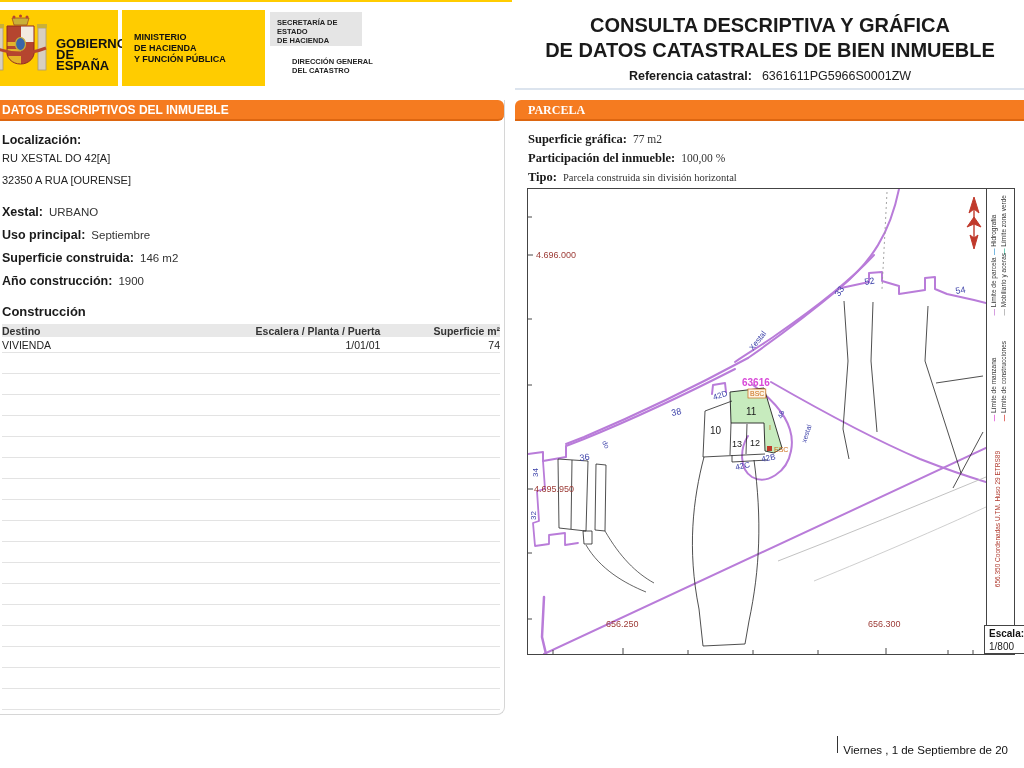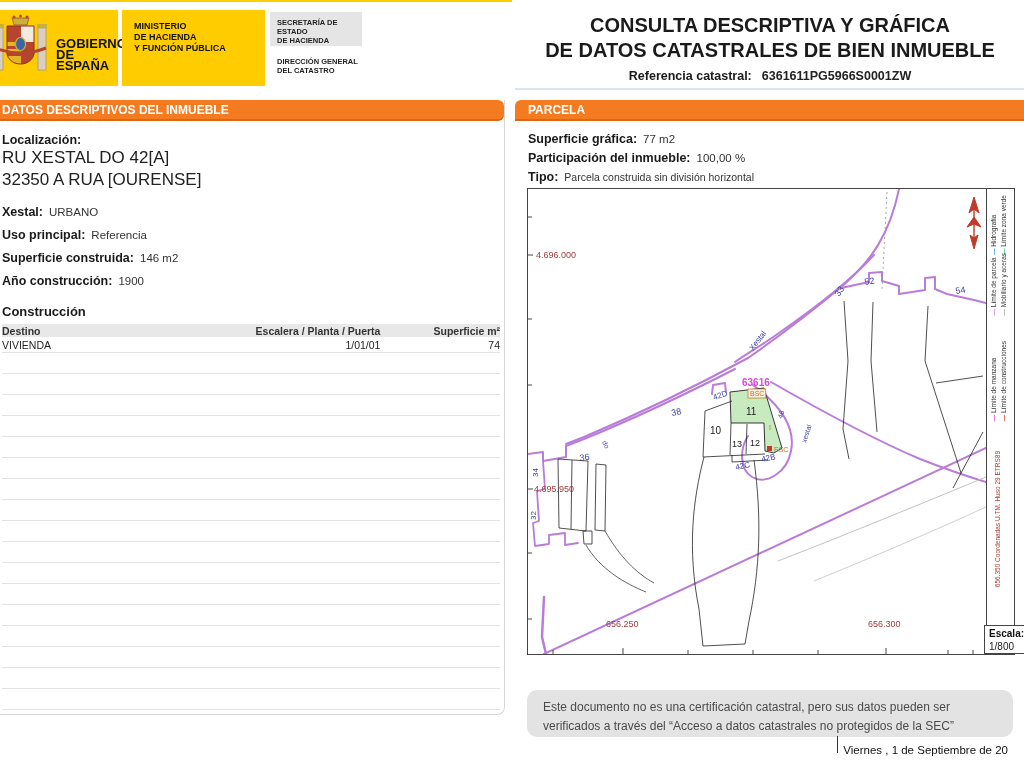--- a/index.html
+++ b/index.html
@@ -6,57 +6,57 @@
   .page{position:relative;width:1024px;height:768px;overflow:hidden;background:#fff;
         font-family:"Liberation Sans",sans-serif;color:#1a1a1a;}
   .abs{position:absolute;}
 
   
   .top-yellow{left:0;top:0;width:512px;height:2px;background:#FFCC00;}
   .band{background:#FFCC00;top:10px;height:76px;}
   .band1{left:-10px;width:128px;}
   .band2{left:122px;width:143px;}
   .gob-text{position:absolute;left:66px;top:28px;font-size:13px;font-weight:700;line-height:11px;color:#111;}
-  .min-text{position:absolute;left:12px;top:11px;font-size:9px;font-weight:700;line-height:11px;color:#111;}
+  .min-text{position:absolute;left:12px;top:22px;font-size:9px;font-weight:700;line-height:11px;color:#111;}
   .secretaria{left:270px;top:12px;width:92px;height:34px;background:#E5E5E5;
               font-size:7.5px;font-weight:700;line-height:9px;color:#222;padding:6px 0 0 7px;box-sizing:border-box;}
-  .direccion{left:277px;top:57px;font-size:7.5px;font-weight:700;line-height:9px;color:#222;}
+  .direccion{left:292px;top:57px;font-size:7.5px;font-weight:700;line-height:9px;color:#222;}
 
   .title-block{left:520px;top:13px;width:500px;text-align:center;}
   .title-line{font-size:20px;font-weight:700;line-height:25px;color:#1a1a1a;}
   .ref-line{left:520px;top:69px;width:500px;text-align:center;font-size:12.5px;}
   .ref-line b{font-weight:700;}
-  .ref-val{margin-left:10px;font-weight:700;color:#222;text-align:right;}
+  .ref-val{margin-left:10px;font-weight:400;color:#222;text-align:right;}
   .hdr-rule{left:515px;top:88px;width:509px;height:2px;background:#DCE4EE;}
 
   
   .bar{height:21px;background:#F57B20;color:#fff;font-size:12px;font-weight:700;line-height:21px;
        border-bottom:2px solid #DD6610;box-sizing:border-box;}
   .bar-left{border-radius:0 6px 6px 0;padding-left:13px;}
   .bar-right{border-radius:6px 0 0 0;padding-left:13px;}
 
   
   .panel-left{left:-12px;top:100px;width:517px;height:615px;border:1px solid #D6D6D6;border-top:none;
               border-radius:0 0 8px 8px;box-sizing:border-box;overflow:hidden;}
   .pl-content{padding:9px 4px 0 13px;}
   .fld-label{font-size:12.5px;font-weight:700;color:#1a1a1a;}
   .fld-value{font-size:11.5px;color:#333;margin-left:6px;}
-  .loc-line{font-size:17px;color:#222;line-height:22px;}
+  .loc-line{font-size:11px;color:#222;line-height:22px;}
   .fld-row{line-height:21px;}
   .constr-title{font-size:13px;font-weight:700;margin-top:12px;}
   table.constr{width:100%;border-collapse:collapse;margin-top:5px;}
   table.constr th{background:#E8E8E8;font-size:10.5px;font-weight:700;color:#333;height:13px;padding:0;}
   table.constr th.l{text-align:left;}
   table.constr td{font-size:10.5px;color:#222;height:15px;padding:0;border-bottom:1px solid #E3E3E3;}
   table.constr td.ctr,table.constr th.ctr{text-align:right;}
   table.constr tr.empty td{height:20px;}
   col.c1{width:38%;}col.c2{width:38%;}col.c3{width:24%;}
 
   
-  .panel-right{left:515px;top:100px;width:509px;}
+  .panel-right{left:515px;top:100px;width:509px;font-family:Liberation Serif, serif;}
   .pr-fields{padding:8px 0 0 13px;}
   .pr-row{line-height:18px;}
   .tipo-val{font-size:10.5px;}
 
   
   .map-wrap{left:527px;top:188px;width:488px;height:467px;border:1px solid #444;box-sizing:border-box;}
   .legend{position:absolute;left:458px;top:0;width:27px;height:465px;border-left:1px solid #444;}
   .legend-col{position:absolute;left:2px;writing-mode:vertical-rl;transform:rotate(180deg);
               font-size:6.5px;line-height:10px;color:#333;white-space:nowrap;}
   .legend-col:nth-of-type(1){top:6px;}
@@ -152,21 +152,21 @@
     <div class="bar bar-left">DATOS DESCRIPTIVOS DEL INMUEBLE</div>
     <div class="pl-content">
       <div class="fld-label" style="margin-top:3px;">Localización:</div>
       <div class="loc-line">RU XESTAL DO 42[A]</div>
       <div class="loc-line">32350 A RUA [OURENSE]</div>
       <div style="height:9px;"></div>
       <div class="fld-row">
         <span class="fld-label">Xestal:</span><span class="fld-value">URBANO</span>
       </div>
       <div class="fld-row">
-        <span class="fld-label">Uso principal:</span><span class="fld-value">Referencia</span>
+        <span class="fld-label">Uso principal:</span><span class="fld-value">Septiembre</span>
       </div>
       <div class="fld-row">
         <span class="fld-label">Superficie construida:</span><span class="fld-value">146 m2</span>
       </div>
       <div class="fld-row">
         <span class="fld-label">Año construcción:</span><span class="fld-value">1900</span>
       </div>
       <div class="constr-title">Construcción</div>
       <table class="constr">
         <colgroup>
@@ -381,17 +381,16 @@
         </div>
       <div class="legend-note">656.350 Coordenadas U.TM. Huso 29 ETRS89</div>
     </div>
 
     <div class="escala">
       <div class="lab">Escala:</div>
       <div>1/800</div>
     </div>
   </div>
 
-  <div class="abs disclaimer">Este documento no es una certificación catastral, pero sus datos pueden ser verificados a través del “Acceso a datos catastrales no protegidos de la SEC”</div>
   <div class="abs footer-rule"></div>
   <div class="abs footer-date">Viernes , 1 de Septiembre de 20</div>
 
 </div>
 
 </body></html>

